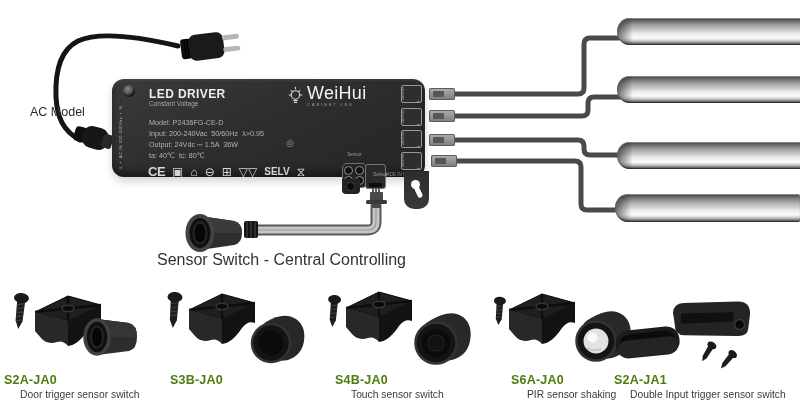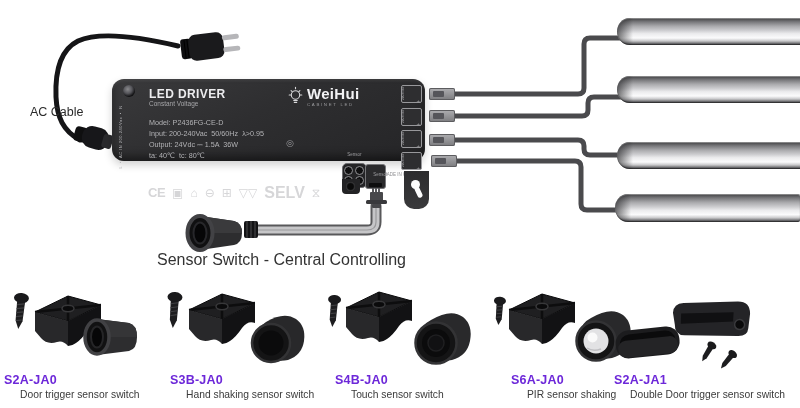--- a/index.html
+++ b/index.html
@@ -15,42 +15,42 @@
   .bar{position:absolute;left:617px;width:185px;height:27px;z-index:2;
        background:linear-gradient(180deg,#3f3f41 0%,#77777a 14%,#a9a9ac 30%,#cdcdd0 46%,
                   #ebebed 58%,#fbfbfc 74%,#c9c9cb 85%,#707073 94%,#4a4a4c 100%);
        border-radius:13px 2px 2px 13px / 14px 2px 2px 14px;
        box-shadow:inset 0 1px 0 rgba(255,255,255,.35), inset 0 -1px 1px rgba(0,0,0,.45);}
   .bar::before{content:"";position:absolute;left:0;top:0;bottom:0;width:16px;
        border-radius:13px 0 0 13px / 14px 0 0 14px;
        background:linear-gradient(90deg,rgba(15,15,17,.6),rgba(15,15,17,0));}
 
   
-  #driver{position:absolute;left:112px;top:79px;width:313px;height:82px;z-index:3;
+  #driver{position:absolute;left:112px;top:79px;width:313px;height:98px;z-index:3;
        background:linear-gradient(155deg,#3a3a3c 0%,#2e2e30 45%,#252527 100%);
        border-radius:12px;
        box-shadow:inset 0 2px 3px rgba(255,255,255,.08), inset 0 -5px 9px rgba(0,0,0,.45),
                   0 4px 8px rgba(0,0,0,.18);}
   .screwhole{position:absolute;left:11px;top:6px;width:12px;height:12px;border-radius:50%;
        background:radial-gradient(circle at 40% 35%,#8a8a8d 0%,#55555a 40%,#121214 70%);}
   #drv-title{position:absolute;left:37px;top:8px;color:#ececee;font-weight:bold;
        font-size:12px;letter-spacing:.4px;white-space:nowrap;}
   #drv-sub{position:absolute;left:37px;top:21px;color:#a7a7aa;font-size:9px;
        transform:scale(.72);transform-origin:0 0;white-space:nowrap;}
   #brand{position:absolute;left:176px;top:7px;display:flex;gap:4px;align-items:flex-start;}
-  #brand-name{color:#f2f2f4;font-weight:bold;font-size:15px;letter-spacing:.3px;line-height:15px;}
+  #brand-name{color:#f2f2f4;font-weight:normal;font-size:18px;letter-spacing:.3px;line-height:15px;}
   #brand-tag{color:#9b9b9e;font-size:8px;transform:scale(.55);transform-origin:0 0;
        letter-spacing:3px;white-space:nowrap;margin-top:1px;}
   .spec{position:absolute;left:37px;color:#b3b3b6;font-size:9px;line-height:9px;
        transform:scale(.80);transform-origin:0 0;white-space:pre;}
   #circle-mark{position:absolute;left:174px;top:59px;color:#98989b;font-size:9px;}
   #certs{position:absolute;left:36px;top:84px;display:flex;align-items:center;gap:7px;}
-  .cert{color:#d6d6d8;font-size:12px;line-height:18px;margin-top:21px;}
+  .cert{color:#d6d6d8;font-size:12px;line-height:18px;}
   .cert.c-ce{font-weight:bold;font-size:13px;letter-spacing:-.5px;}
-  .cert.c-selv{font-weight:bold;font-size:16px;}
+  .cert.c-selv{font-weight:bold;font-size:10px;}
   #madein{position:absolute;left:271px;top:93px;color:#8d8d90;font-size:9px;
        transform:scale(.5);transform-origin:0 0;white-space:nowrap;}
   #acstrip{position:absolute;left:2px;top:-6px;width:16px;height:128px;
        writing-mode:vertical-rl;transform:rotate(180deg) scale(.5);transform-origin:50% 50%;
        color:#b5b5b8;font-size:8px;letter-spacing:1px;white-space:nowrap;text-align:center;}
 
   
   #sgrid{position:absolute;left:228px;top:66px;width:28px;text-align:center;}
   .tinylbl{display:inline-block;color:#9c9c9f;font-size:9px;transform:scale(.5);
        transform-origin:center top;white-space:nowrap;line-height:7px;}
@@ -95,21 +95,21 @@
 
   
   #splug{position:absolute;left:363px;top:187px;z-index:4;}
   #rcon{position:absolute;left:244px;top:221px;width:14px;height:17px;z-index:4;border-radius:2px;
        background:repeating-linear-gradient(90deg,#131315 0 2px,#2f2f31 2px 4px);}
   #sbarrel{position:absolute;left:184px;top:213px;z-index:4;}
 
   
   .card{position:absolute;top:288px;width:160px;height:118px;z-index:5;}
   .illus{position:absolute;left:0;top:0;overflow:visible;}
-  .pm{position:absolute;left:2px;top:85px;font-weight:bold;font-size:12.5px;color:#6d28d9;
+  .pm{position:absolute;left:2px;top:85px;font-weight:bold;font-size:12.5px;color:#4d7c0f;
       letter-spacing:.2px;white-space:nowrap;}
   .pd{position:absolute;left:2px;top:101px;font-size:10.3px;color:#3a3a3a;white-space:nowrap;padding-left:16px;}
 </style>
 </head>
 <body>
 
 <div id="scene">
 
   <svg id="wires" width="800" height="408" viewBox="0 0 800 408">
 
@@ -143,21 +143,21 @@
   </svg>
 
   <svg class="abs" style="left:72px;top:122px;z-index:2" width="46" height="38" viewBox="0 0 46 38">
     <g transform="rotate(16 23 19)">
       <rect x="1" y="9" width="13" height="15" rx="4" fill="#0f0f10"></rect>
       <rect x="9" y="5" width="27" height="22" rx="10" fill="#17171a"></rect>
       <rect x="30" y="9" width="10" height="14" rx="3" fill="#2a2a2d"></rect>
     </g>
   </svg>
 
-  <div id="ac-label">AC Cable</div>
+  <div id="ac-label">AC Model</div>
 
   <div id="driver">
     <div class="screwhole"></div>
     <div id="acstrip">L ▪ AC IN 200-240Vac ▪ N</div>
     <div id="drv-title">LED DRIVER</div>
     <div id="drv-sub">Constant Voltage</div>
 
     <div id="brand">
       <svg width="15" height="20" viewBox="0 0 15 20">
         <g stroke="#d8d8da" fill="none" stroke-width="1.1" stroke-linecap="round">
@@ -283,21 +283,20 @@
         <path d="M3,22 L36,31 L36,56 Q31,50 25,52 Q15,55 9,48 L3,41 Z" fill="#28282a"></path>
         <path d="M36,31 L69,15 L69,35 Q62,32 56,40 Q50,49 44,53 Q40,56 36,56 Z" fill="#121214"></path>
       </g>
       <g transform="translate(76,22)">
         <path d="M22,12 Q40,1 52,9 Q62,16 60,31 Q58,45 44,50 Q30,53 20,44 Q12,36 13,26 Q14,17 22,12 Z" fill="#28282a"></path>
         <circle cx="27" cy="33" r="19" fill="#141415" stroke="#333335" stroke-width="2.5"></circle>
         <circle cx="27" cy="33" r="12.5" fill="#0b0b0c"></circle>
       </g>
     </svg>
     <div class="pm">S3B-JA0</div>
-    <div class="pd">Hand shaking sensor switch</div>
   </div>
 
   <div class="card" style="left:333px">
     <svg class="illus" width="170" height="84" viewBox="0 0 170 84">
       <g transform="translate(-9,6) rotate(5 10 18)">
         <path d="M6,8 L13,8 L12.6,26 L9.6,33 L6.4,26 Z" fill="#1d1d1f"></path>
         <path d="M6.4,12 L12.6,10.8 M6.3,16 L12.6,14.8 M6.3,20 L12.2,18.8 M6.6,24 L11.8,22.8" stroke="#3f3f42" stroke-width="1.1"></path>
         <ellipse cx="9.5" cy="5.5" rx="6.5" ry="4.5" fill="#1a1a1c"></ellipse>
       </g>
       <g transform="translate(10,-2)">
@@ -359,16 +358,16 @@
       <g transform="translate(88,52) rotate(32 8 12)">
         <path d="M5,6 L10.5,6 L10.2,18 L8,23 L5.6,18 Z" fill="#1d1d1f"></path>
         <ellipse cx="7.8" cy="4.4" rx="4.8" ry="3.4" fill="#1a1a1c"></ellipse>
       </g>
       <g transform="translate(108,60) rotate(40 8 12)">
         <path d="M5,6 L10.5,6 L10.2,18 L8,23 L5.6,18 Z" fill="#1d1d1f"></path>
         <ellipse cx="7.8" cy="4.4" rx="4.8" ry="3.4" fill="#1a1a1c"></ellipse>
       </g>
     </svg>
     <div class="pm">S2A-JA1</div>
-    <div class="pd">Double Door trigger sensor switch</div>
+    <div class="pd">Double Input trigger sensor switch</div>
   </div>
 
 </div>
 
 </body></html>

